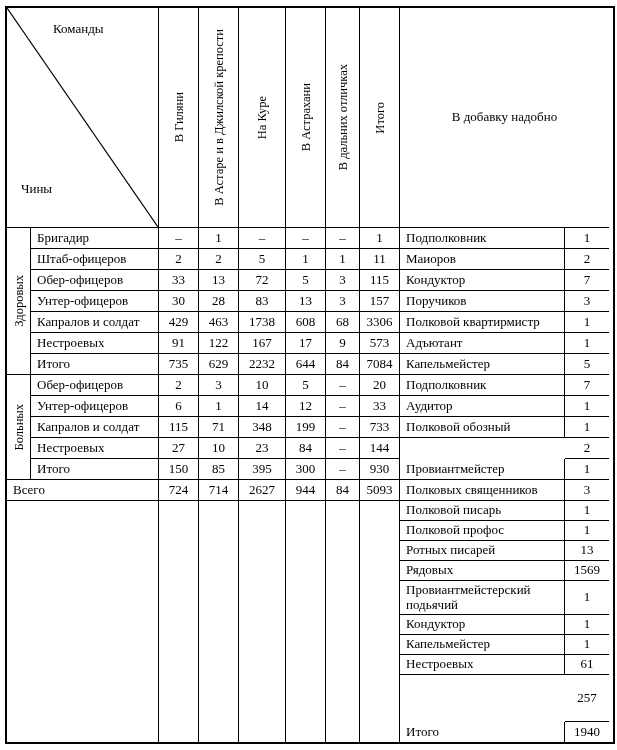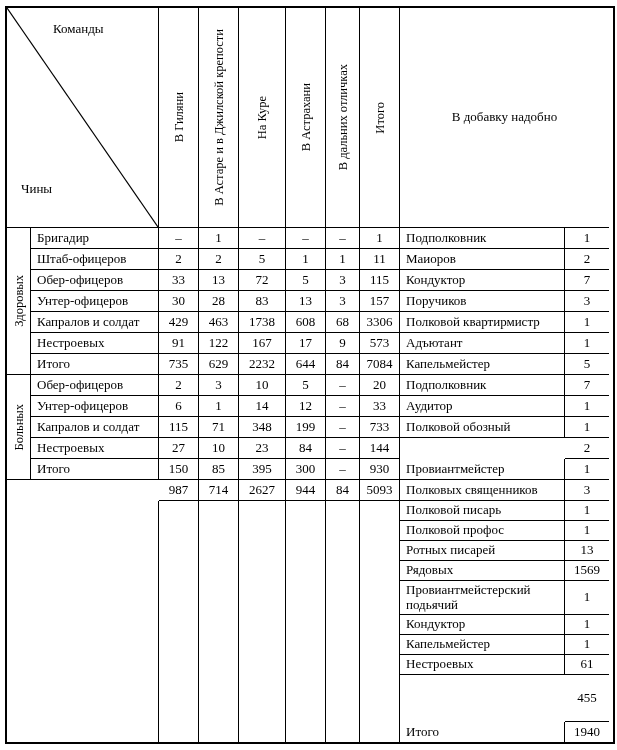--- a/index.html
+++ b/index.html
@@ -199,21 +199,22 @@
     <div class="c" style="grid-area:12/8/13/9">144</div>
 
     <div class="c left" style="grid-area:13/2/14/3">Итого</div>
     <div class="c" style="grid-area:13/3/14/4">150</div>
     <div class="c" style="grid-area:13/4/14/5">85</div>
     <div class="c" style="grid-area:13/5/14/6">395</div>
     <div class="c" style="grid-area:13/6/14/7">300</div>
     <div class="c" style="grid-area:13/7/14/8">–</div>
     <div class="c" style="grid-area:13/8/14/9">930</div>
 
-    <div class="c" style="grid-area:14/3/15/4">987</div>
+    <div class="c left" style="grid-area:14/1/15/3">Всего</div>
+    <div class="c" style="grid-area:14/3/15/4">724</div>
     <div class="c" style="grid-area:14/4/15/5">714</div>
     <div class="c" style="grid-area:14/5/15/6">2627</div>
     <div class="c" style="grid-area:14/6/15/7">944</div>
     <div class="c" style="grid-area:14/7/15/8">84</div>
     <div class="c" style="grid-area:14/8/15/9">5093</div>
 
     <div class="c nob" style="grid-area:15/1/25/3"></div>
     <div class="c nob" style="grid-area:15/3/25/4"></div>
     <div class="c nob" style="grid-area:15/4/25/5"></div>
     <div class="c nob" style="grid-area:15/5/25/6"></div>
@@ -276,19 +277,19 @@
 
     <div class="c left addlbl" style="grid-area:20/9/21/10">Кондуктор</div>
     <div class="c nor" style="grid-area:20/10/21/11">1</div>
 
     <div class="c left addlbl" style="grid-area:21/9/22/10">Капельмейстер</div>
     <div class="c nor" style="grid-area:21/10/22/11">1</div>
 
     <div class="c left addlbl" style="grid-area:22/9/23/10">Нестроевых</div>
     <div class="c nor" style="grid-area:22/10/23/11">61</div>
 
-    <div class="c nor" style="grid-area:23/10/24/11">455</div>
+    <div class="c nor" style="grid-area:23/10/24/11">257</div>
 
     <div class="c left addlbl nob" style="grid-area:24/9/25/10">Итого</div>
     <div class="c nor nob" style="grid-area:24/10/25/11">1940</div>
 
   </div>
 </div>
 
 </body></html>

